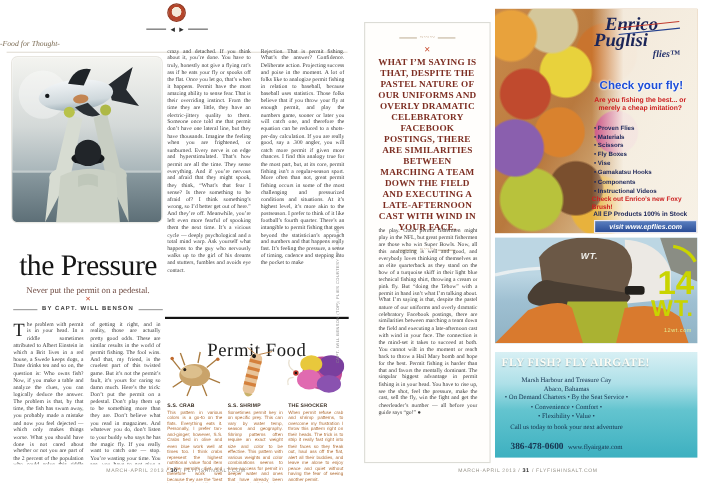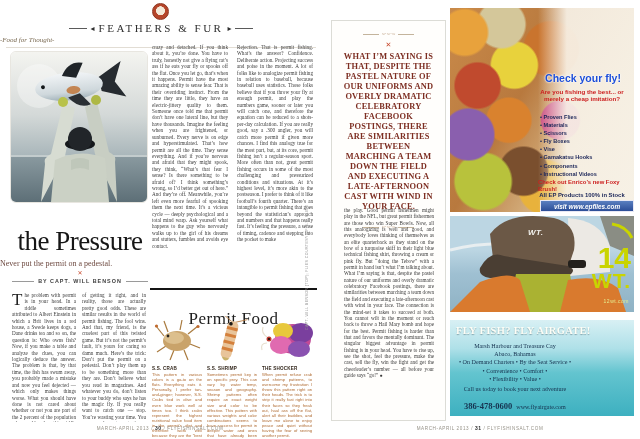--- a/index.html
+++ b/index.html
@@ -15,21 +15,21 @@
   .section-arrow{font-size:8px;color:#2e2e2e;}
   .section-sub{position:absolute;left:0;top:36px;width:322px;text-align:left;font-style:italic;
                font-size:7px;color:#7a6a52;}
   .header-hairline{position:absolute;left:6px;top:47px;width:310px;border-top:1px solid #e2ddd4;}
   
   .photo{position:absolute;left:10px;top:51px;width:136px;height:150px;border-radius:6px;
          overflow:hidden;border:1px solid #e8e6e0;}
   
   .title{position:absolute;left:0;top:201px;width:160px;text-align:center;color:#161616;
          font-size:27px;line-height:27px;letter-spacing:-.5px;}
-  .subtitle{position:absolute;left:0;top:259px;width:160px;color:#6e4a41;font-size:8px;}
+  .subtitle{position:absolute;left:0;top:259px;width:160px;text-align:center;color:#6e4a41;font-size:8px;}
   .x-orn{position:absolute;width:160px;text-align:center;color:#c84b2f;font-size:6px;line-height:6px;}
   .byline-row{position:absolute;left:0;top:278px;width:160px;display:flex;align-items:center;justify-content:center;gap:4px;}
   .byline-row .rule{width:22px;border-top:1px solid #9a9a9a;}
   .byline{font-family:"Liberation Sans",sans-serif;font-size:5.4px;letter-spacing:1px;color:#3c3c3c;font-weight:bold;white-space:nowrap;}
   
   .col{position:absolute;font-size:5.15px;line-height:6.4px;text-align:justify;color:#3b3b3b;overflow:hidden;}
   .dropcap{float:left;font-size:17px;line-height:13px;padding:1px 2px 0 0;color:#222;}
   
   .pfood{position:absolute;left:150px;top:288px;width:167px;height:131px;border-top:2.5px solid #141414;background:#fff;}
   .pfood-title{margin-top:19px;text-align:center;font-size:17px;color:#1c1c1c;letter-spacing:.5px;}
@@ -123,21 +123,20 @@
 </style>
 </head>
 <body>
 
 <div id="spread">
 
   <div class="badge"></div>
   <div class="section-row">
     <span class="rule"></span>
     <span class="section-arrow">◂</span>
-    <span class="section-title">FEATHERS &amp; FUR</span>
     <span class="section-arrow">▸</span>
     <span class="rule"></span>
   </div>
   <div class="section-sub">-Food for Thought-</div>
   <div class="header-hairline"></div>
 
   <div class="photo">
     <svg width="136" height="150" viewBox="0 0 136 150">
       <defs>
         <linearGradient id="sky" x1="0" y1="0" x2="0" y2="1">
@@ -278,20 +277,26 @@
     <div class="orn-row" style="margin-top:5px;">
       <span class="rule"></span>
       <span class="squiggle">~·~·~</span>
       <span class="rule"></span>
     </div>
     <div class="p2text">the play. Good permit fishermen might play in the NFL, but great permit fishermen are those who win Super Bowls. Now, all this analogizing is well and good, and everybody loves thinking of themselves as an elite quarterback as they stand on the bow of a turquoise skiff in their light blue technical fishing shirt, throwing a cream or pink fly. But “doing the Tebow” with a permit in hand isn’t what I’m talking about. What I’m saying is that, despite the pastel nature of our uniforms and overly dramatic celebratory Facebook postings, there are similarities between marching a team down the field and executing a late-afternoon cast with wind in your face. The connection is the mind-set it takes to succeed at both. You cannot wilt in the moment or reach back to throw a Hail Mary bomb and hope for the best. Permit fishing is harder than that and favors the mentally dominant. The singular biggest advantage in permit fishing is in your head. You have to rise up, see the shot, feel the pressure, make the cast, sell the fly, win the fight and get the cheerleader’s number — all before your guide says “go!” ●</div>
   </div>
 
   <div class="ep">
     <div class="ep-overlay"></div>
+    <div class="ep-logo">
+      <span class="ep-swoosh"></span>
+      <span class="l1">Enrico</span>
+      <span class="l2">Puglisi</span>
+      <span class="l3">flies™</span>
+    </div>
     <div class="ep-headline">Check your fly!</div>
     <div class="ep-question">Are you fishing the best... or merely a cheap imitation?</div>
     <div class="ep-bullets">
       <div>• Proven Flies</div>
       <div>• Materials</div>
       <div>• Scissors</div>
       <div>• Fly Boxes</div>
       <div>• Vise</div>
       <div>• Gamakatsu Hooks</div>
       <div>• Components</div>

